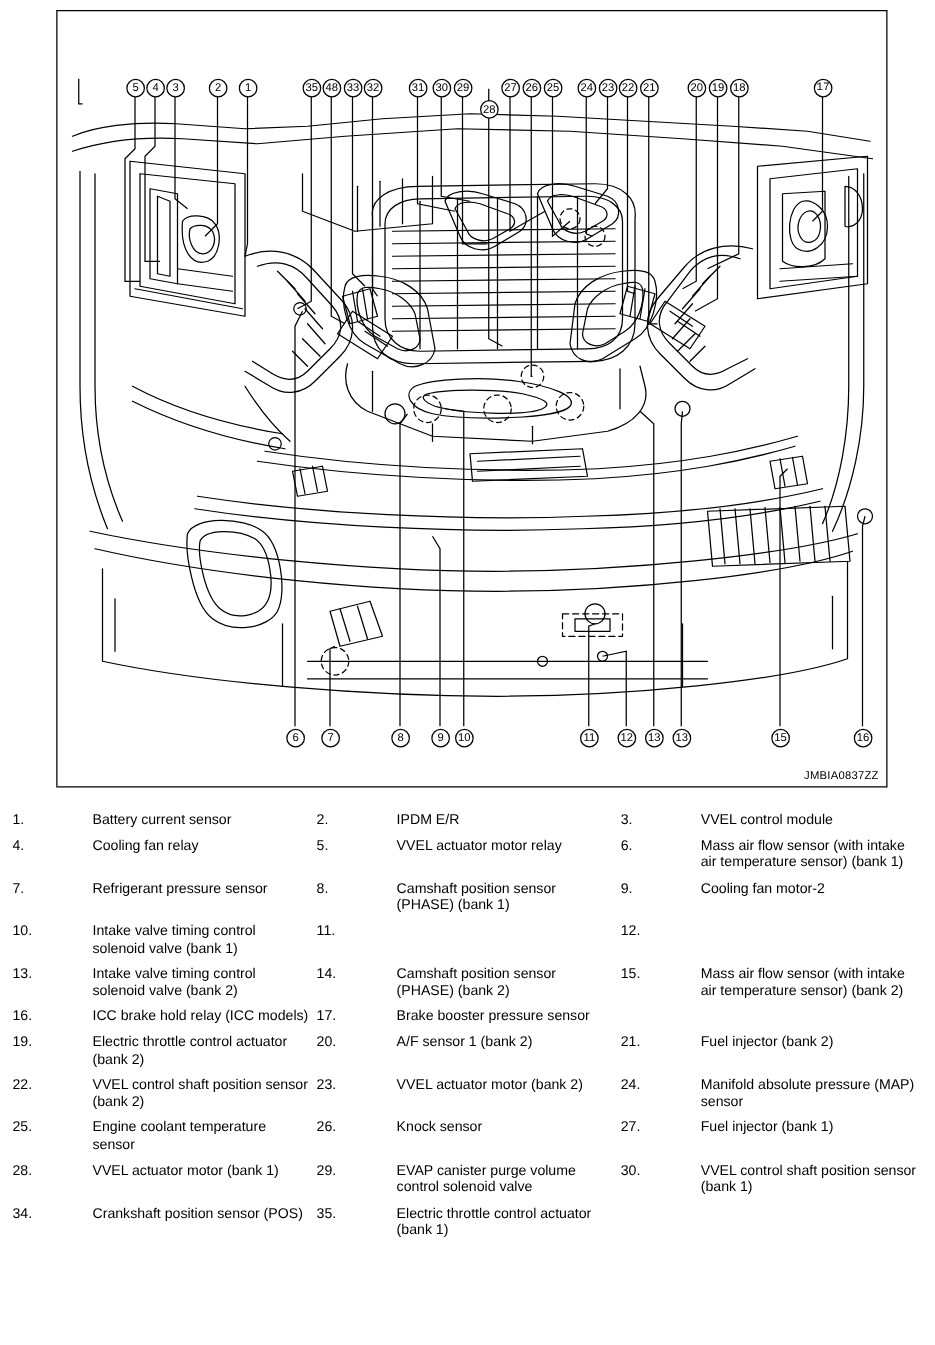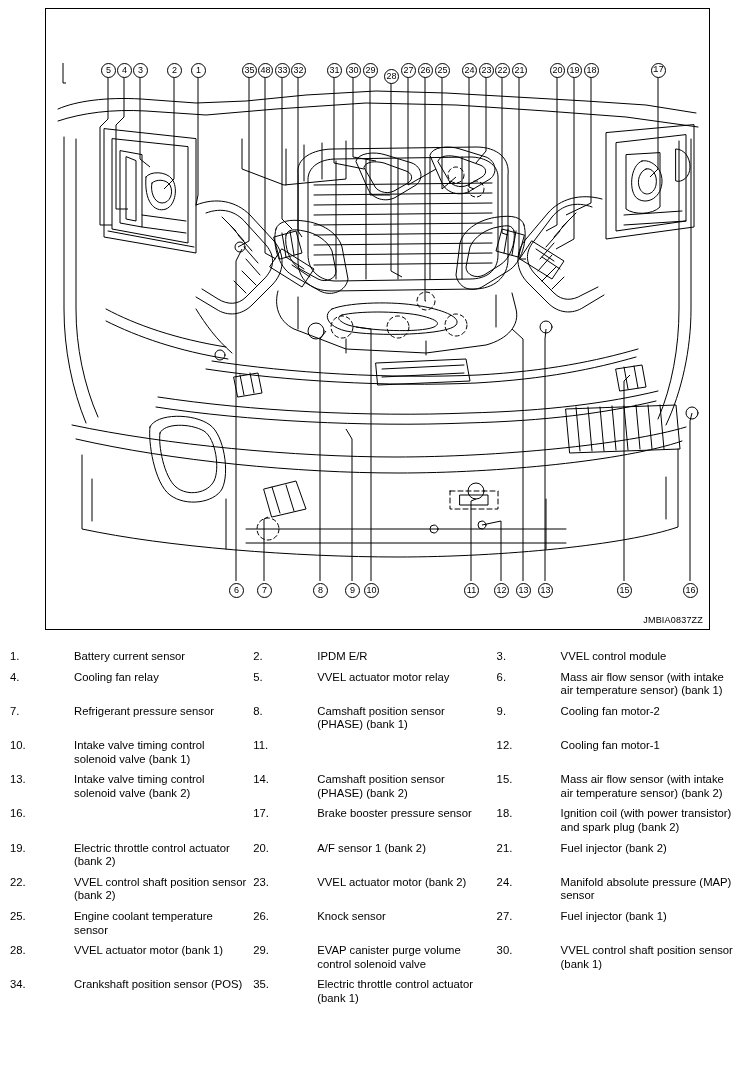--- a/index.html
+++ b/index.html
@@ -317,21 +317,21 @@
     <div class="callout" style="left:87px;  top:54px;">3</div>
     <div class="callout" style="left:121px; top:54px;">2</div>
     <div class="callout" style="left:145px; top:54px;">1</div>
     <div class="callout" style="left:196px; top:54px;">35</div>
     <div class="callout" style="left:212px; top:54px;">48</div>
     <div class="callout" style="left:229px; top:54px;">33</div>
     <div class="callout" style="left:245px; top:54px;">32</div>
     <div class="callout" style="left:281px; top:54px;">31</div>
     <div class="callout" style="left:300px; top:54px;">30</div>
     <div class="callout" style="left:317px; top:54px;">29</div>
-    <div class="callout" style="left:338px; top:60px;">28</div>
+    <div class="callout" style="left:338px; top:71px;">28</div>
     <div class="callout" style="left:355px; top:54px;">27</div>
     <div class="callout" style="left:372px; top:54px;">26</div>
     <div class="callout" style="left:389px; top:54px;">25</div>
     <div class="callout" style="left:416px; top:54px;">24</div>
     <div class="callout" style="left:433px; top:54px;">23</div>
     <div class="callout" style="left:449px; top:54px;">22</div>
     <div class="callout" style="left:466px; top:54px;">21</div>
     <div class="callout" style="left:504px; top:54px;">20</div>
     <div class="callout" style="left:521px; top:54px;">19</div>
     <div class="callout" style="left:538px; top:54px;">18</div>
@@ -402,21 +402,20 @@
     <div class="legend-row">
       <div class="legend-cell">
         <span class="legend-num">10.</span>
         <span class="legend-text">Intake valve timing control solenoid valve (bank 1)</span>
       </div>
       <div class="legend-cell">
         <span class="legend-num">11.</span>
       </div>
       <div class="legend-cell">
         <span class="legend-num">12.</span>
-        <span class="legend-text">Cooling fan motor-1</span>
       </div>
     </div>
 
     <div class="legend-row">
       <div class="legend-cell">
         <span class="legend-num">13.</span>
         <span class="legend-text">Intake valve timing control solenoid valve (bank 2)</span>
       </div>
       <div class="legend-cell">
         <span class="legend-num">14.</span>
@@ -424,29 +423,26 @@
       </div>
       <div class="legend-cell">
         <span class="legend-num">15.</span>
         <span class="legend-text">Mass air flow sensor (with intake air temperature sensor) (bank 2)</span>
       </div>
     </div>
 
     <div class="legend-row">
       <div class="legend-cell">
         <span class="legend-num">16.</span>
+        <span class="legend-text">ICC brake hold relay (ICC models)</span>
       </div>
       <div class="legend-cell">
         <span class="legend-num">17.</span>
         <span class="legend-text">Brake booster pressure sensor</span>
       </div>
-      <div class="legend-cell">
-        <span class="legend-num">18.</span>
-        <span class="legend-text">Ignition coil (with power transistor) and spark plug (bank 2)</span>
-      </div>
     </div>
 
     <div class="legend-row">
       <div class="legend-cell">
         <span class="legend-num">19.</span>
         <span class="legend-text">Electric throttle control actuator (bank 2)</span>
       </div>
       <div class="legend-cell">
         <span class="legend-num">20.</span>
         <span class="legend-text">A/F sensor 1 (bank 2)</span>

